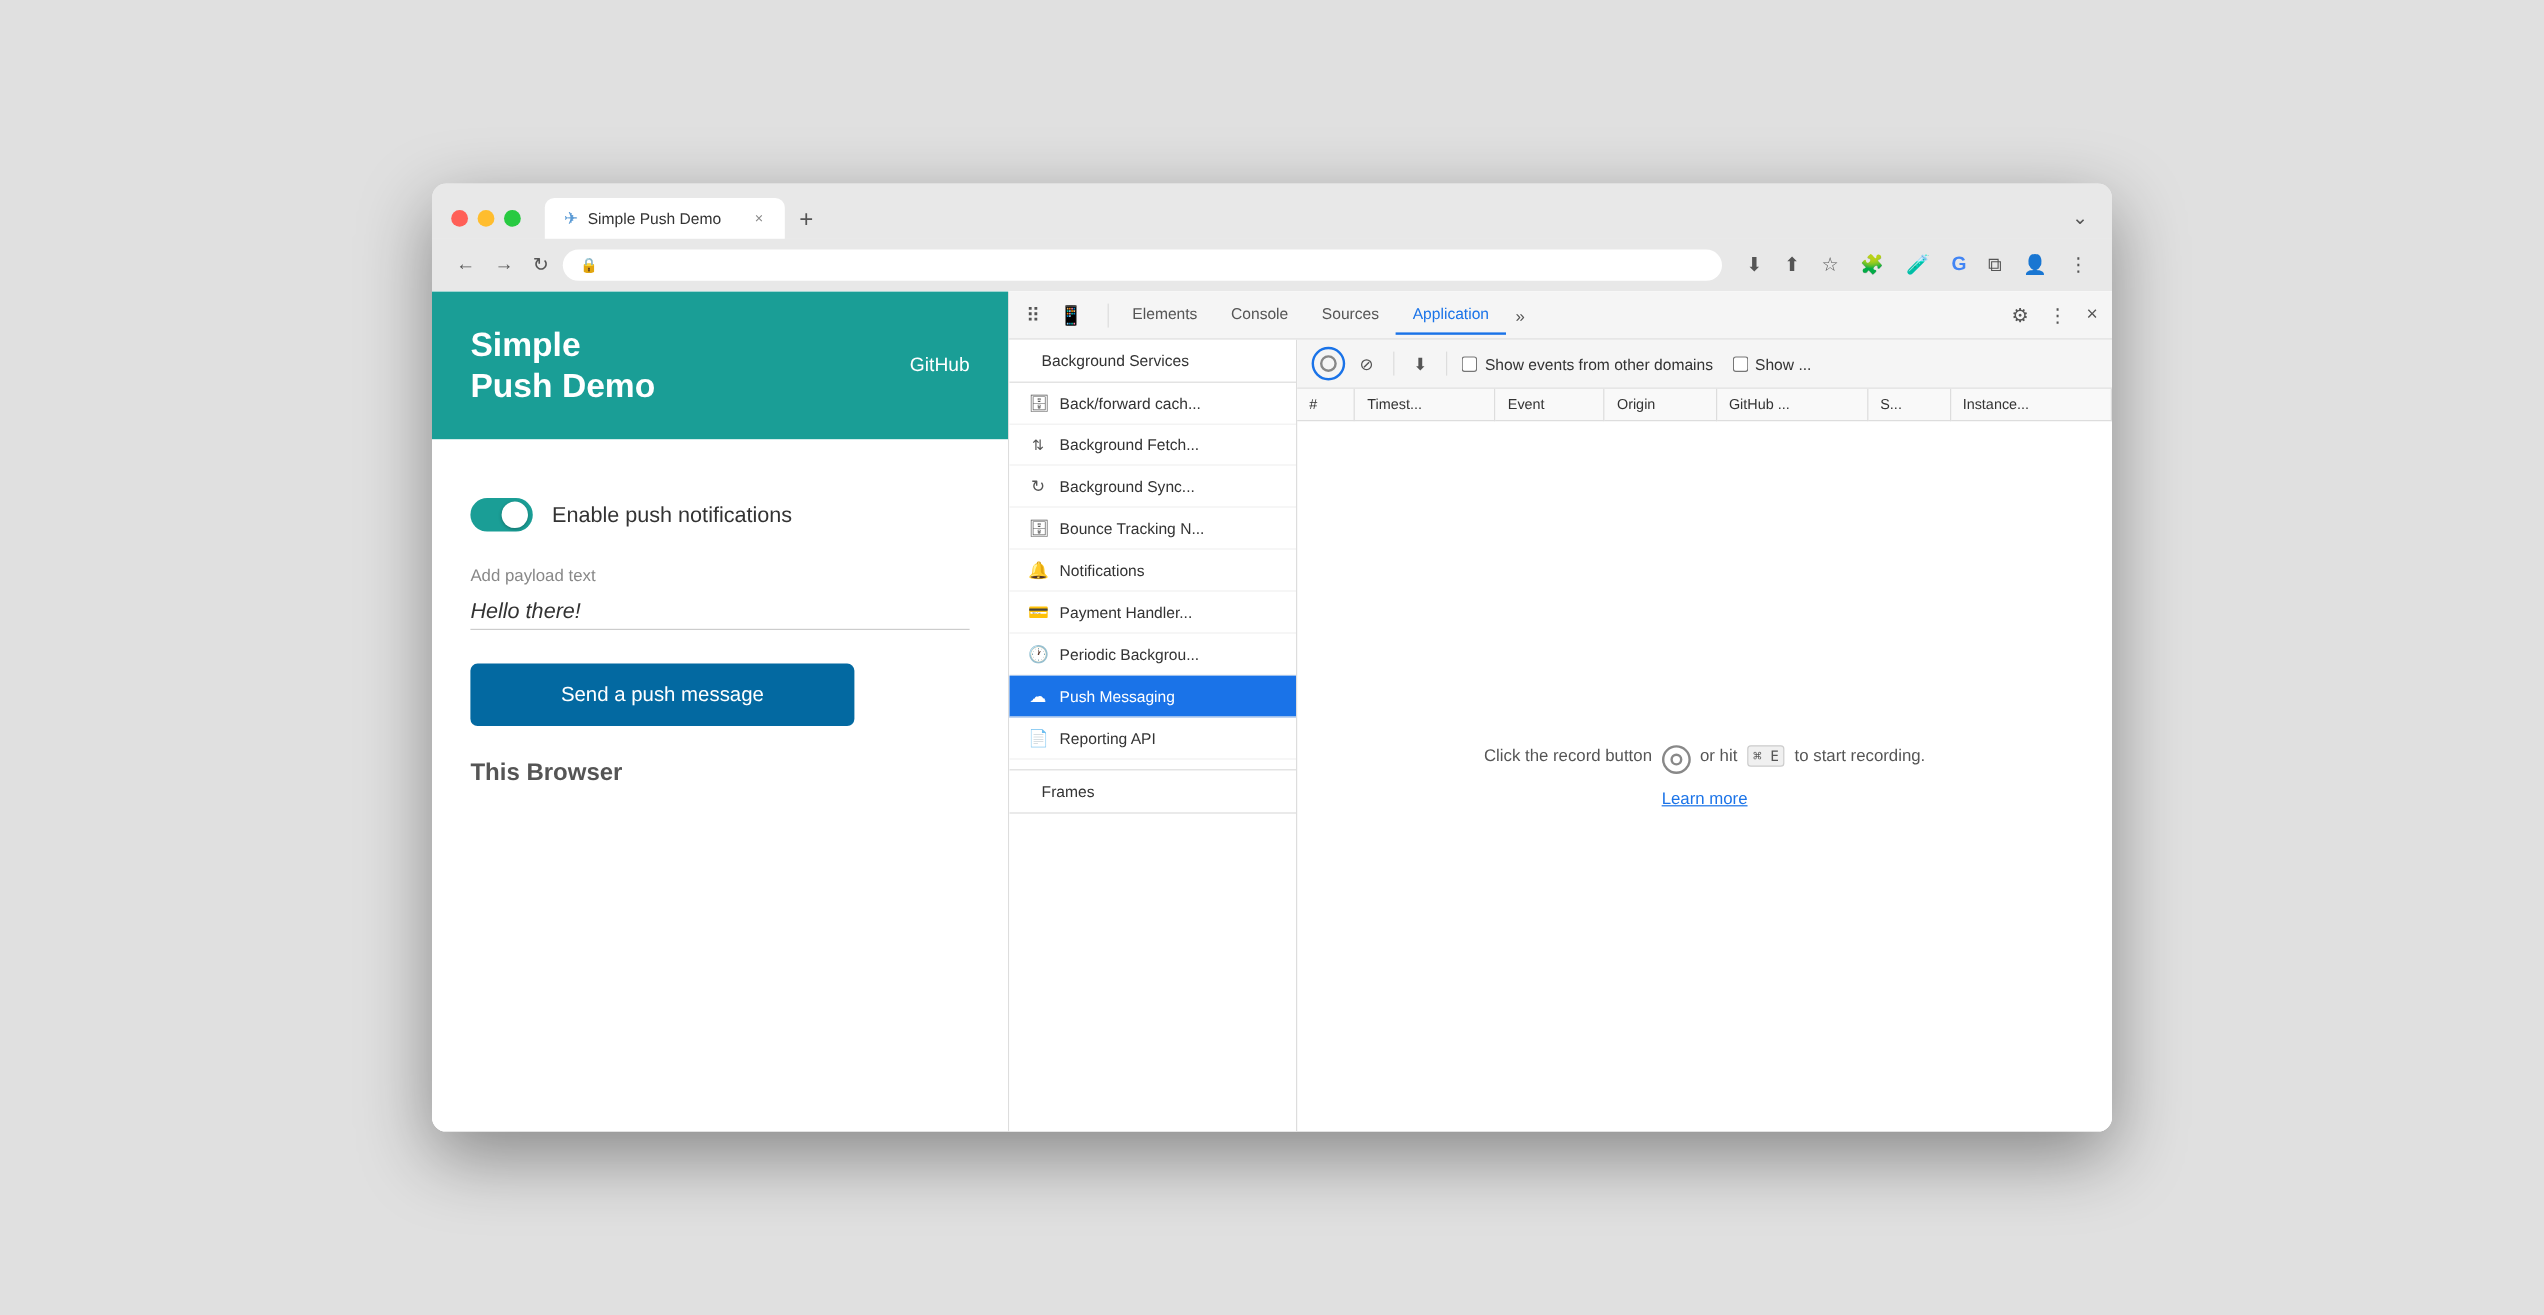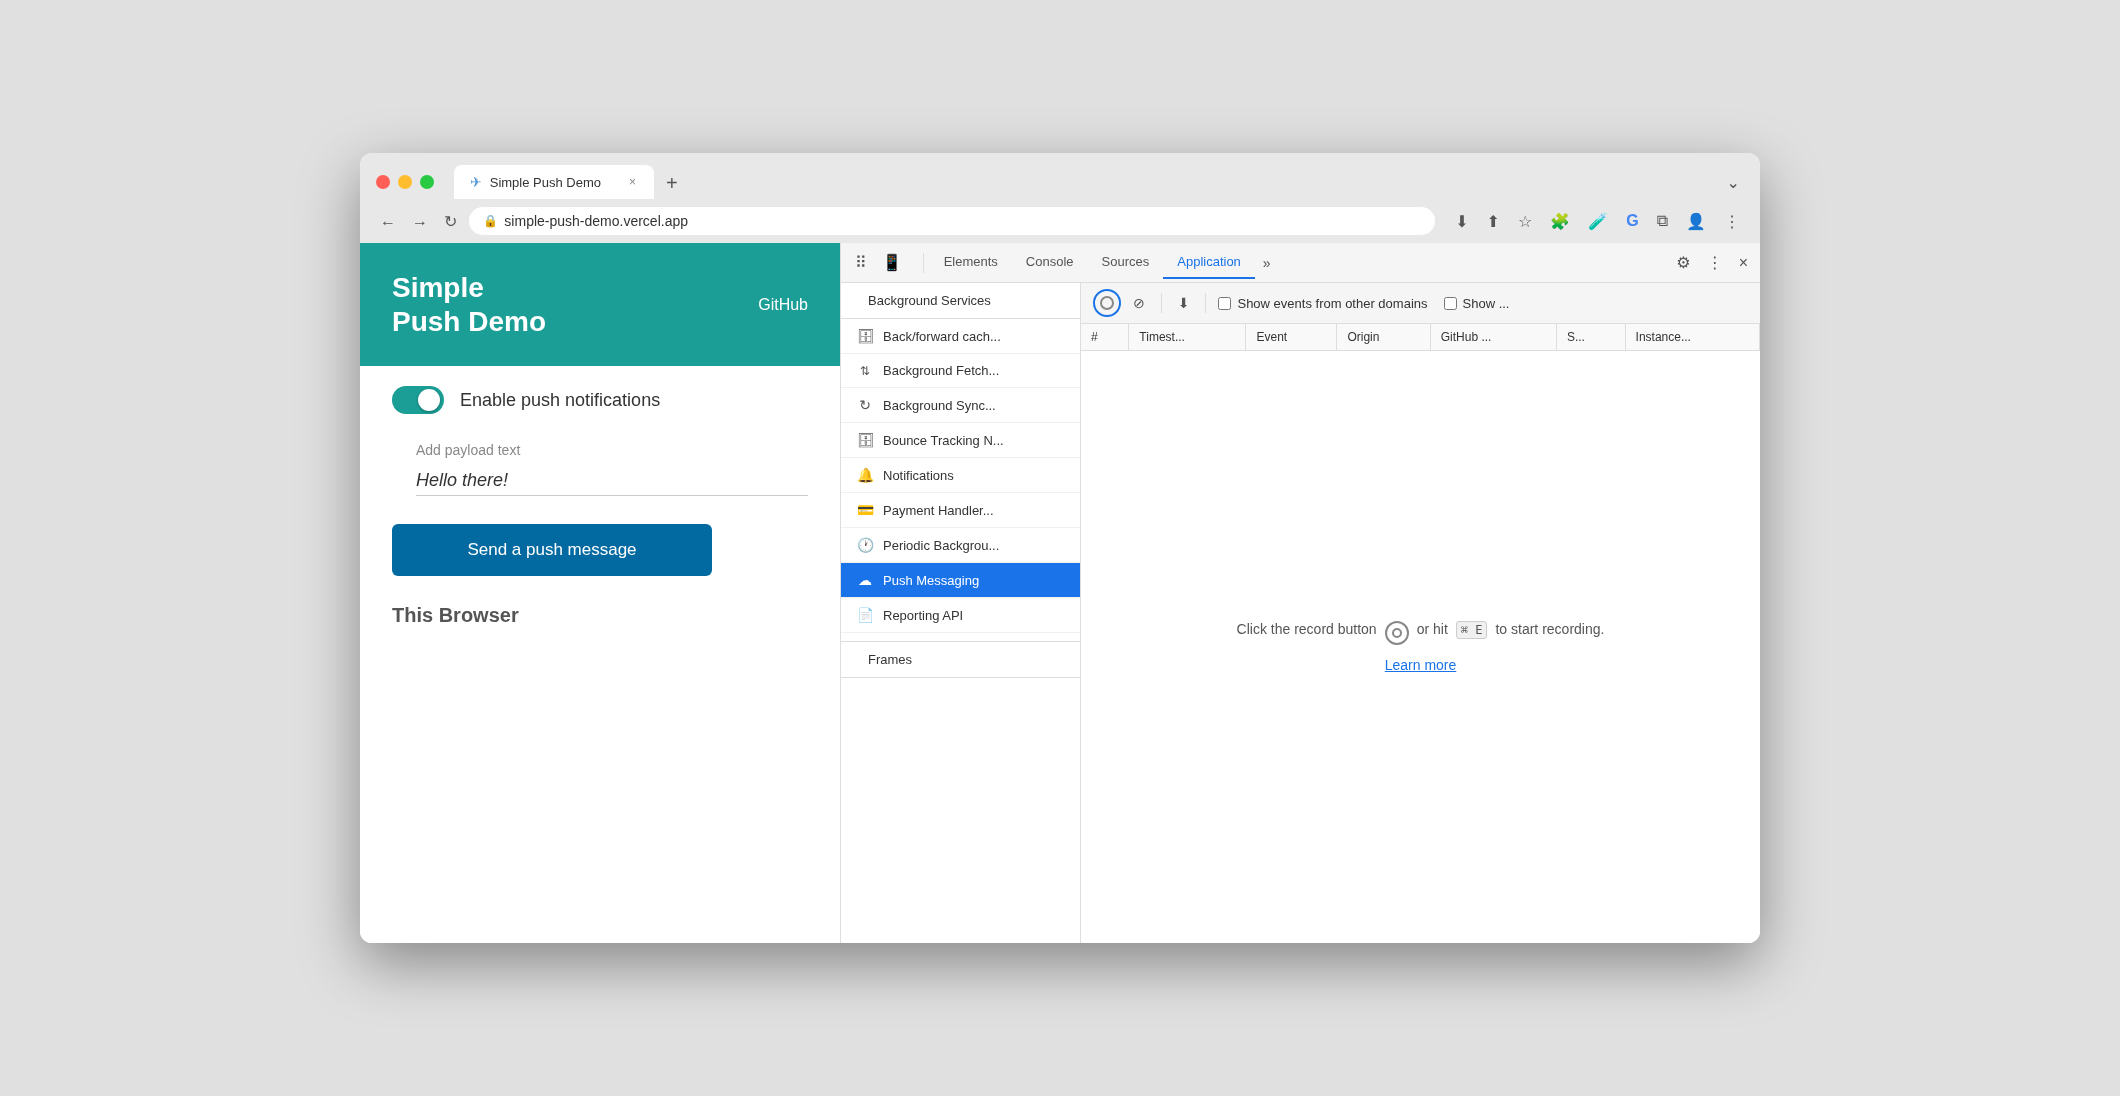--- a/index.html
+++ b/index.html
@@ -190,21 +190,21 @@
     }
 
     .github-link {
       color: #fff;
       font-size: 16px;
       text-decoration: none;
       font-weight: 500;
     }
 
     .site-content {
-      padding: 20px 32px;
+      padding: 49px 32px;
       display: flex;
       flex-direction: column;
       gap: 28px;
     }
 
     .toggle-row {
       display: flex;
       align-items: center;
       gap: 16px;
     }
@@ -232,21 +232,20 @@
     .toggle-label {
       font-size: 18px;
       color: #333;
       font-weight: 500;
     }
 
     .payload-section {
       display: flex;
       flex-direction: column;
       gap: 8px;
-      margin-left: 24px;
     }
 
     .payload-label {
       font-size: 14px;
       color: #888;
     }
 
     .payload-input {
       border: none;
       border-bottom: 1px solid #ccc;
@@ -562,21 +561,20 @@
     <span class="tab-more">⌄</span>
   </div>
 
   <div class="address-bar">
     <button class="nav-btn">←</button>
     <button class="nav-btn">→</button>
     <button class="nav-btn">↻</button>
 
     <div class="address-input-wrap">
       <span class="lock-icon">🔒</span>
-      <span class="address-text">simple-push-demo.vercel.app</span>
     </div>
 
     <div class="toolbar-icons">
       <button class="toolbar-icon-btn">⬇</button>
       <button class="toolbar-icon-btn">⬆</button>
       <button class="toolbar-icon-btn">☆</button>
       <button class="toolbar-icon-btn">🧩</button>
       <button class="toolbar-icon-btn">🧪</button>
       <button class="toolbar-icon-btn" style="font-weight:bold;color:#4285f4;">G</button>
       <button class="toolbar-icon-btn">⧉</button>

